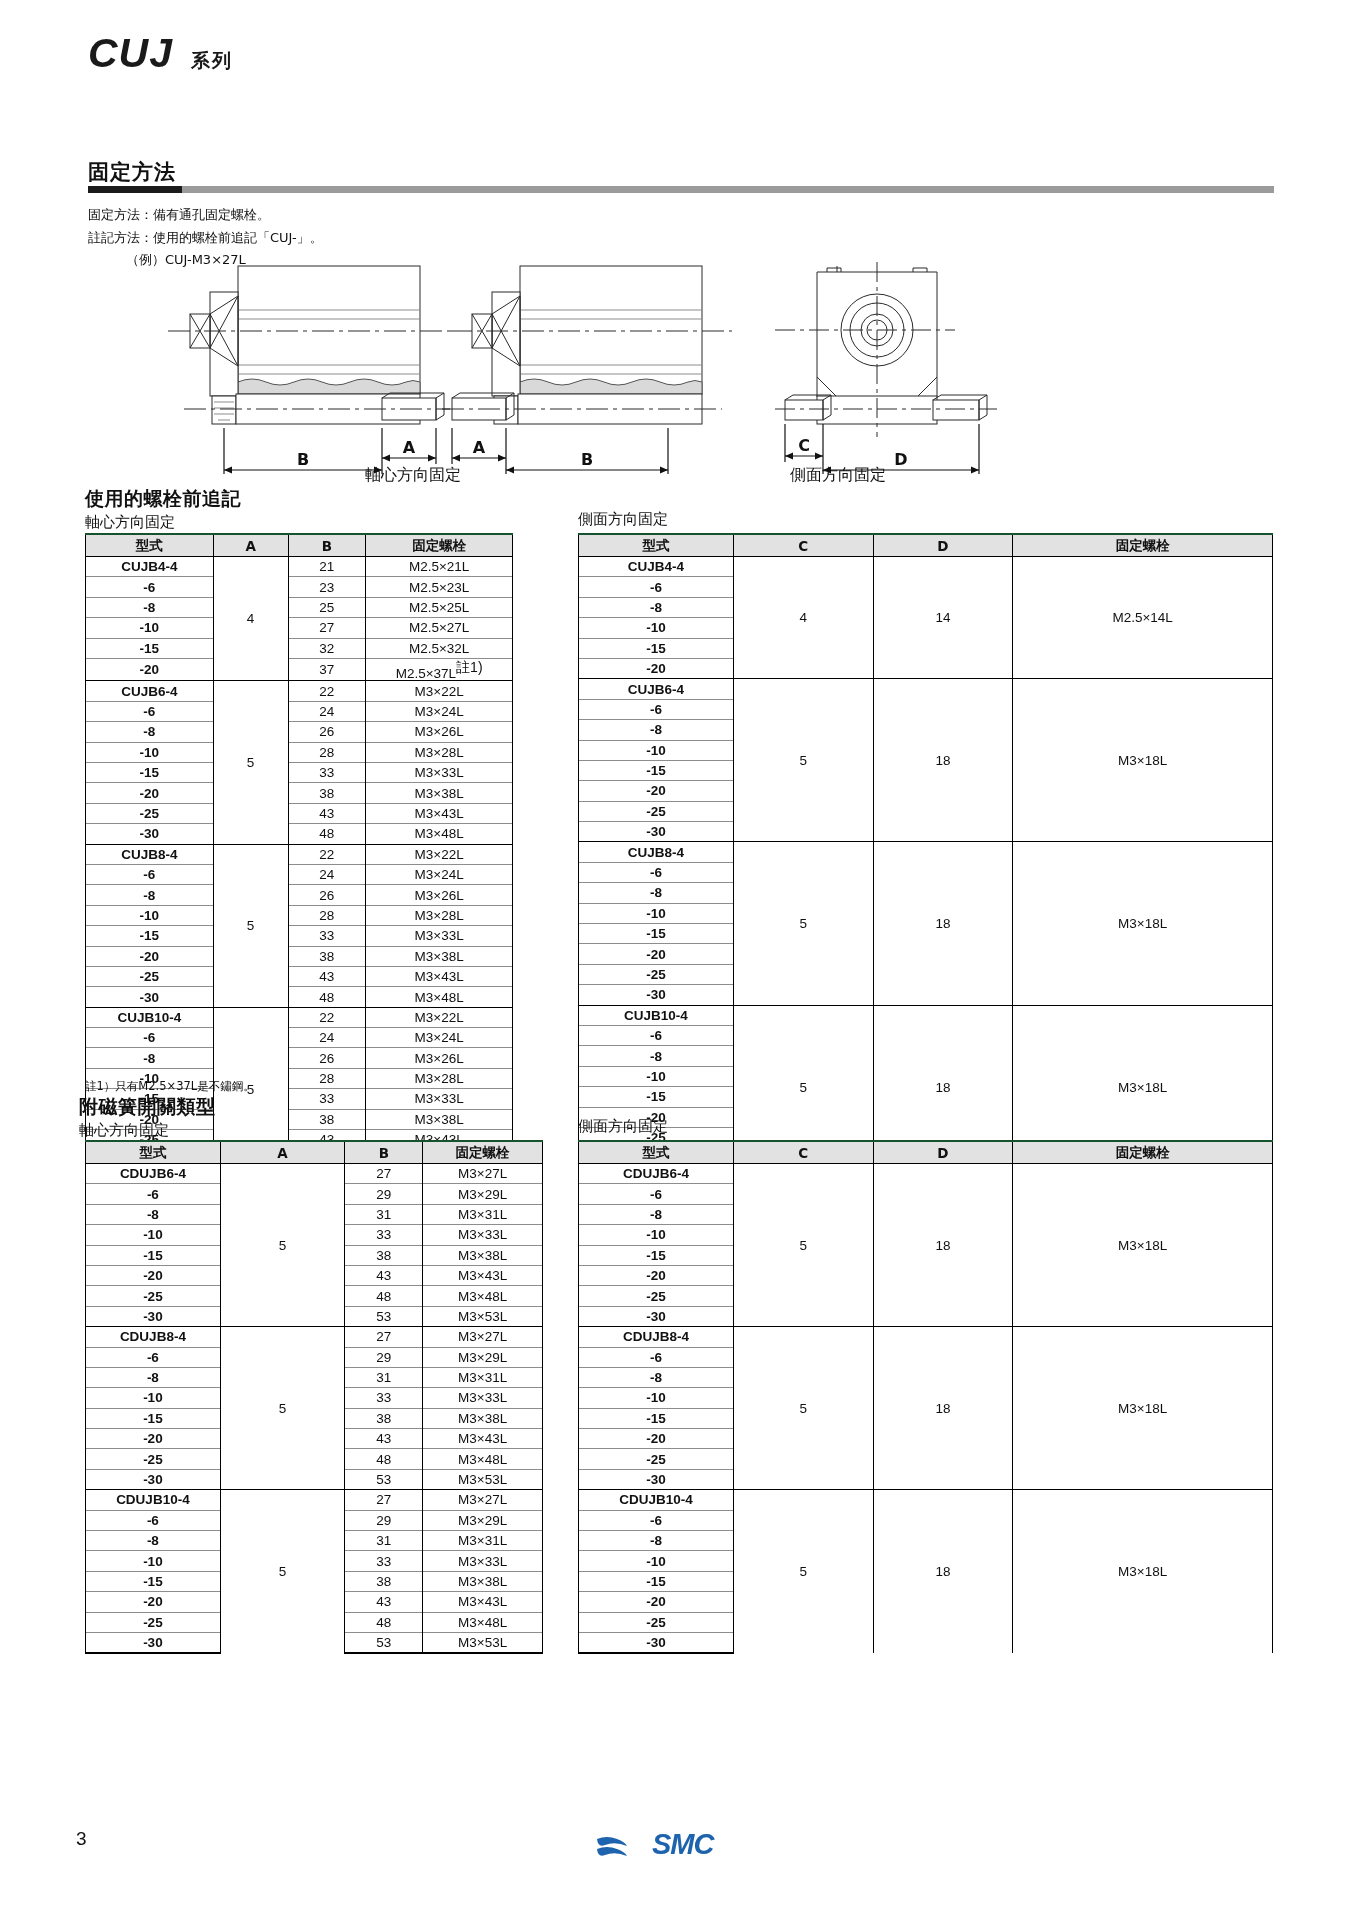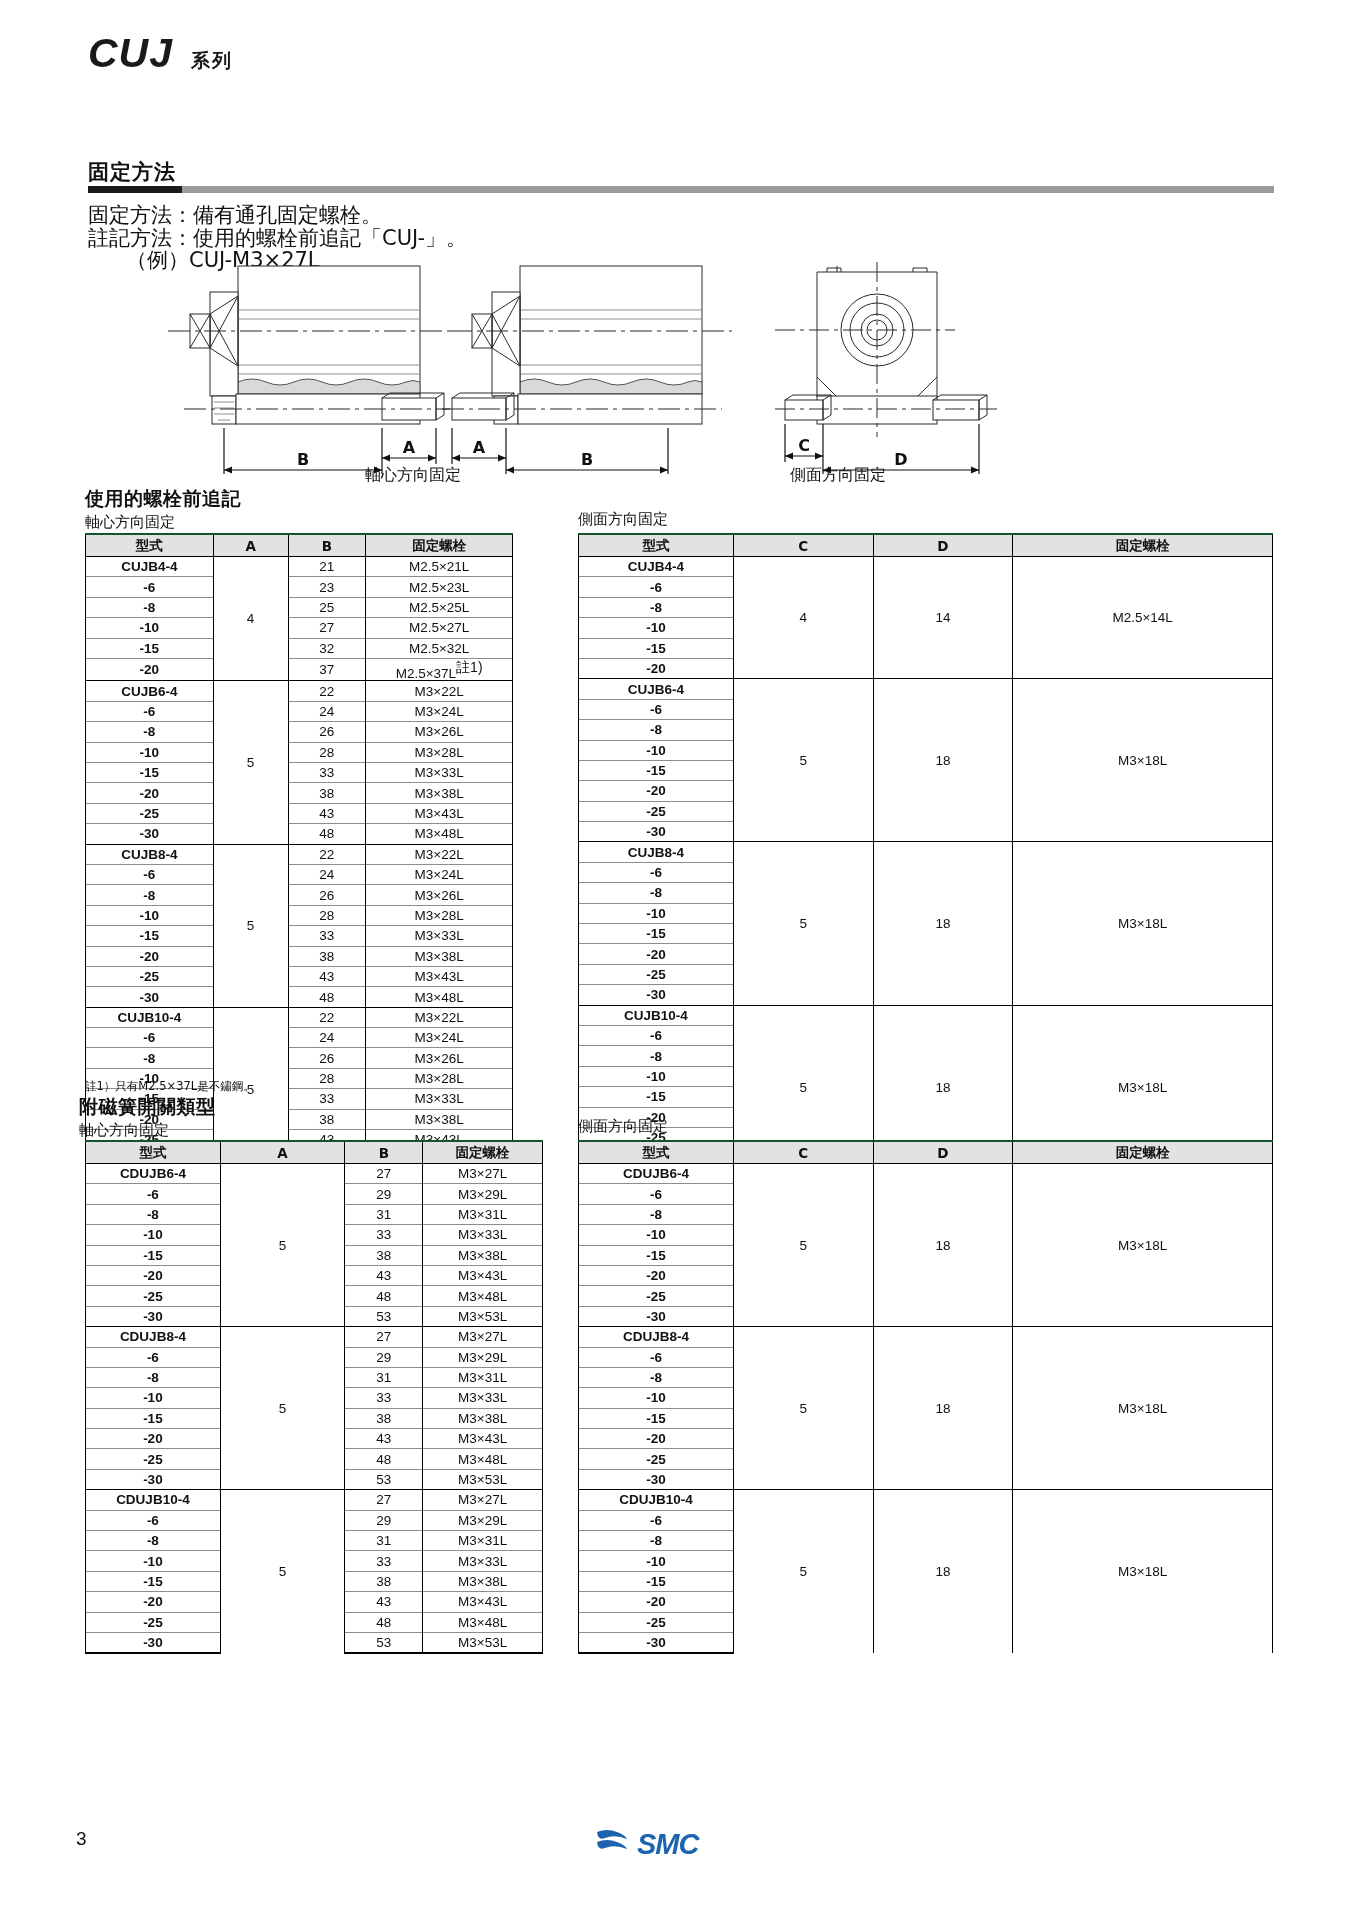--- a/index.html
+++ b/index.html
@@ -15,21 +15,21 @@
   .title-row{position:absolute;left:88px;top:30px;display:flex;align-items:baseline;gap:18px;}
   .title-cuj{font-family:"Liberation Sans",sans-serif;font-style:italic;font-weight:bold;font-size:41px;letter-spacing:1px;color:#1a1a1a;}
   .title-series{font-family:"DejaVu Sans",sans-serif;font-size:19px;font-weight:bold;color:#1a1a1a;letter-spacing:2px;}
 
   
   .sec-head{position:absolute;left:88px;top:158px;width:1185px;}
   .sec-head .lbl{font-family:"DejaVu Sans",sans-serif;font-size:21px;font-weight:bold;color:#111;letter-spacing:1px;display:inline-block;padding-bottom:2px;}
   .sec-rule{position:absolute;left:88px;top:186px;width:1186px;height:7px;
             background:linear-gradient(to right,#1b1b1b 0px,#1b1b1b 94px,#9b9b9b 94px,#9b9b9b 100%);}
 
-  .desc{position:absolute;left:88px;top:204px;font-family:"DejaVu Sans",sans-serif;font-size:21px;line-height:22.5px;color:#111;}
+  .desc{position:absolute;left:88px;top:204px;font-family:"DejaVu Sans",sans-serif;font-size:13px;line-height:22.5px;color:#111;}
   .desc .l3{padding-left:38px;}
 
   
   .draw{position:absolute;}
   svg{display:block;}
   .cap{position:absolute;font-family:"DejaVu Sans",sans-serif;font-size:16px;color:#111;}
 
   
   .grp{position:absolute;font-family:"DejaVu Sans",sans-serif;color:#111;}
   .grp .g1{font-size:19px;font-weight:bold;display:block;letter-spacing:.5px;}
@@ -47,21 +47,21 @@
   .last-row td{border-bottom:2px solid #000;}
   .model{font-weight:bold;font-size:13.5px;}
   .modsub{font-weight:bold;font-size:13.5px;}
   .plain{font-weight:normal;font-size:13.5px;}
   .bolt{font-size:12.8px;}
   .note-sup{font-size:14px;vertical-align:super;}
   .foot{position:absolute;font-family:"DejaVu Sans",sans-serif;font-size:11.5px;color:#111;}
 
   
   .pg{position:absolute;left:76px;top:1828px;font-family:"Liberation Sans",sans-serif;font-size:19px;color:#111;}
-  .logo{position:absolute;left:595px;top:1828px;display:flex;align-items:flex-start;gap:8px;}
+  .logo{position:absolute;left:595px;top:1828px;display:flex;align-items:flex-end;gap:23px;}
   .logo .mark{width:34px;height:26px;}
   .logo .word{font-family:"Liberation Sans",sans-serif;font-style:italic;font-weight:bold;font-size:29px;color:#1e63ad;letter-spacing:-1px;}
 </style>
 </head>
 <body>
 
 <div class="page">
 
   <div class="title-row">
     <span class="title-cuj">CUJ</span>

